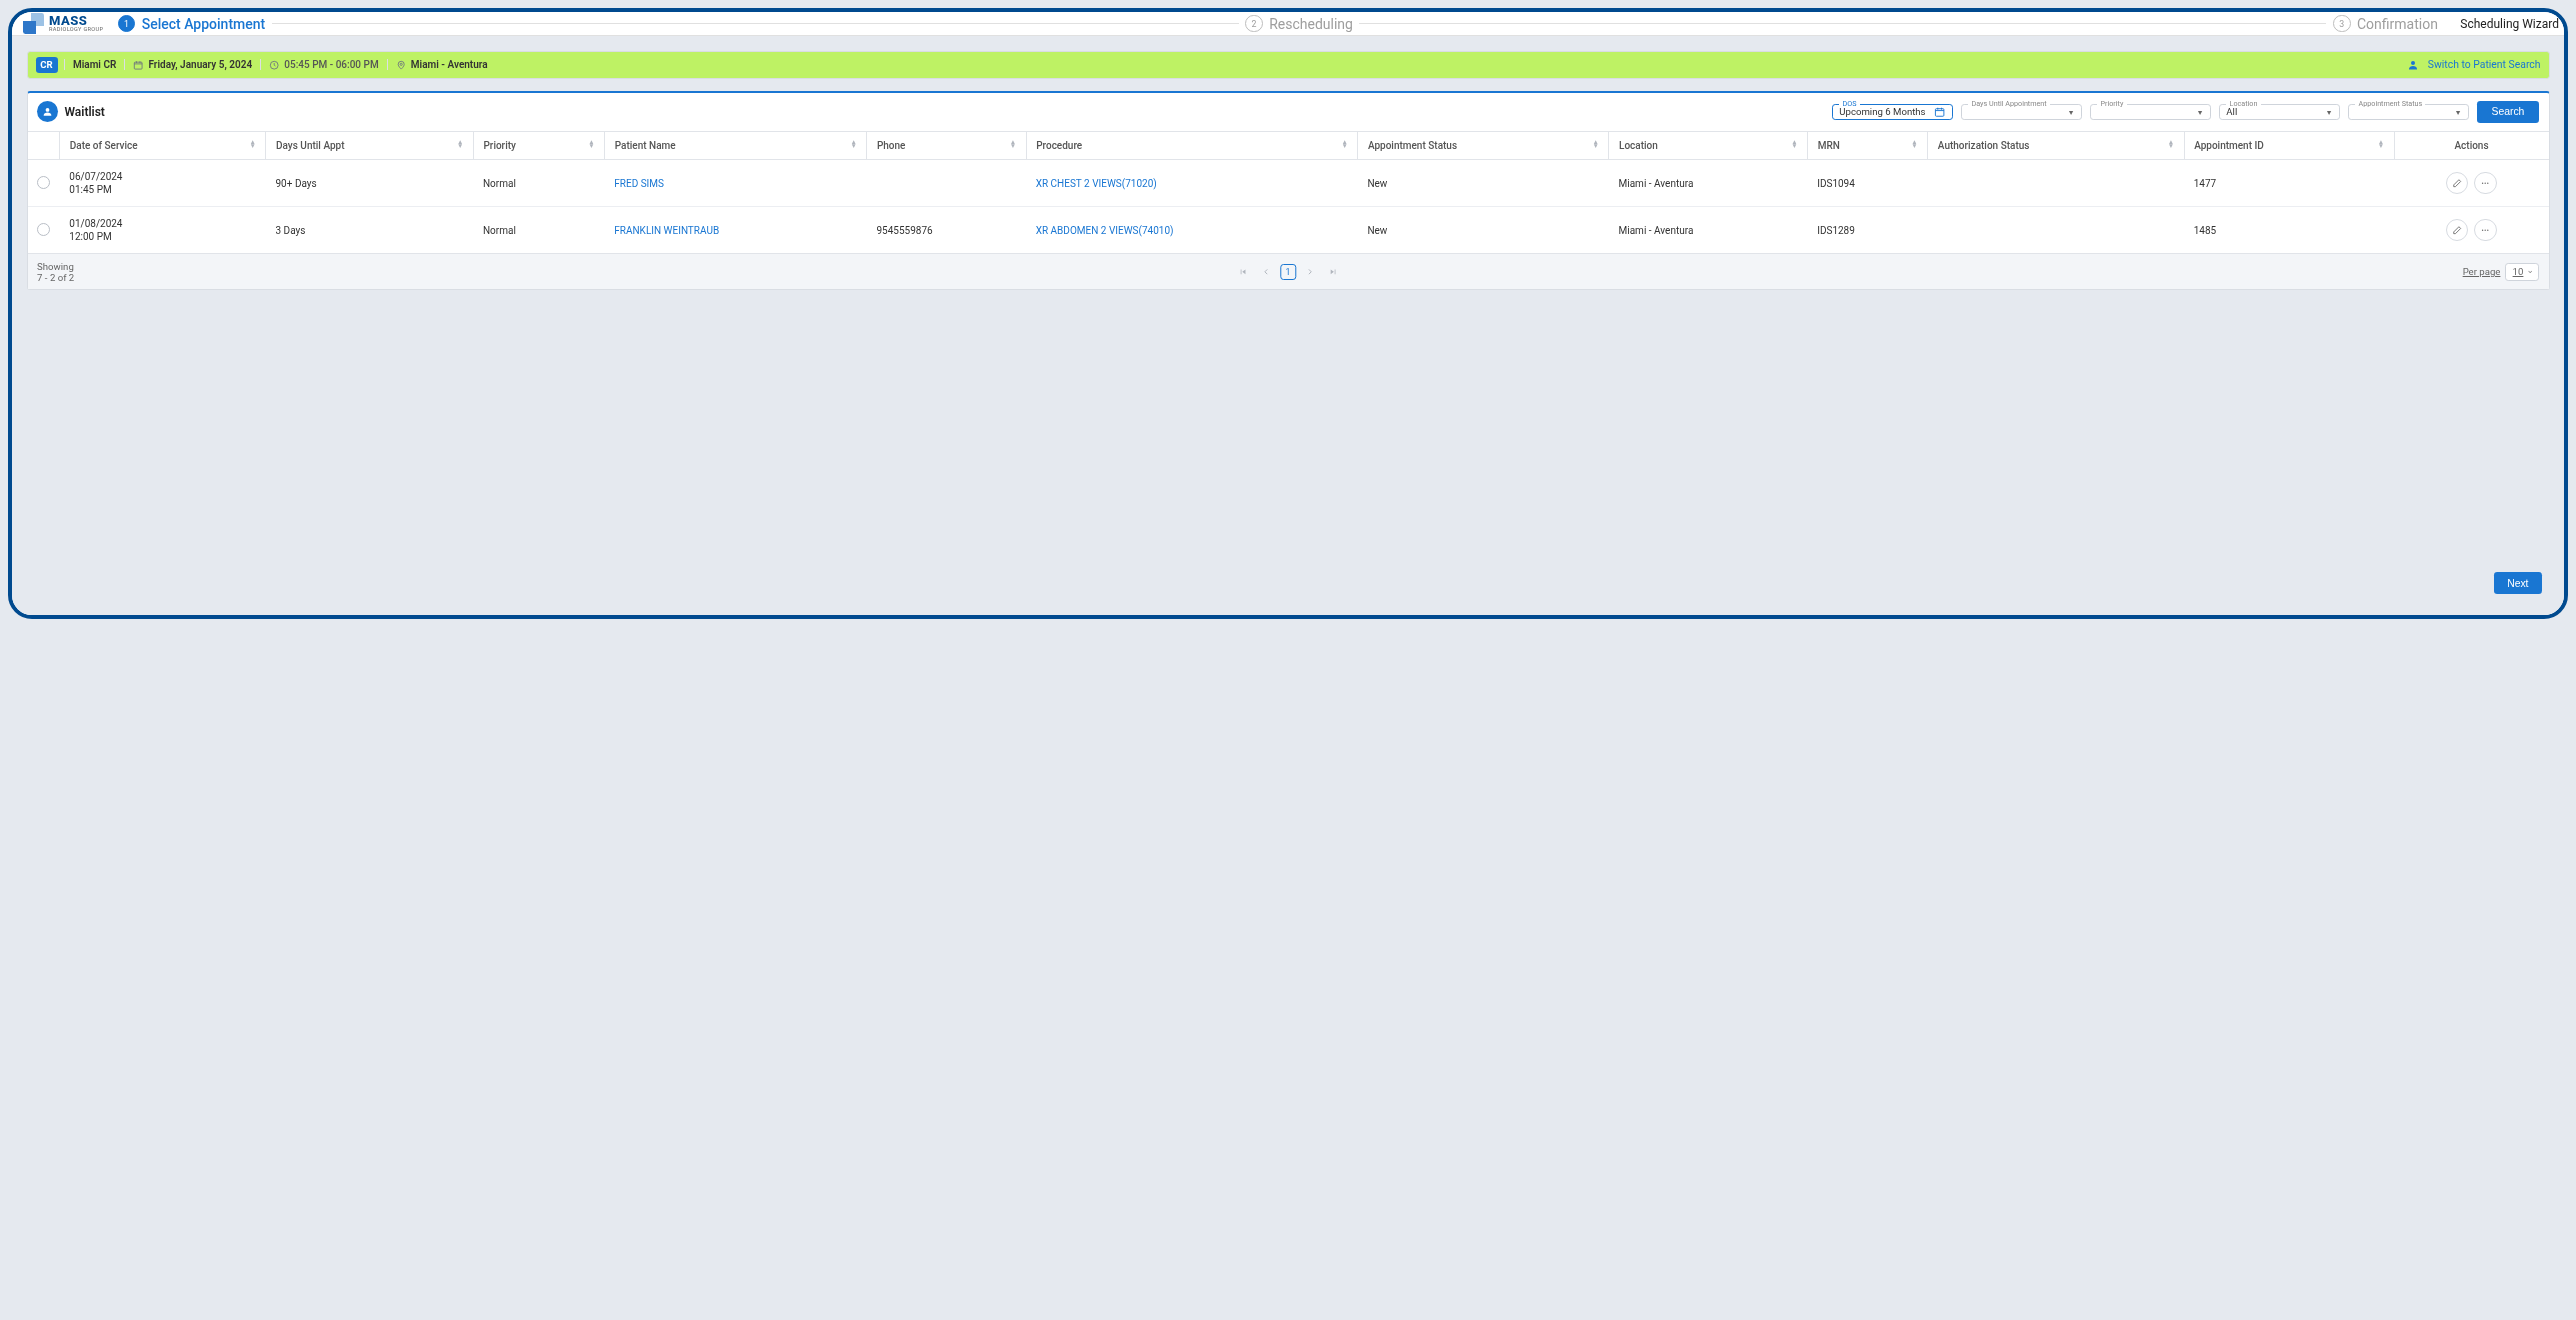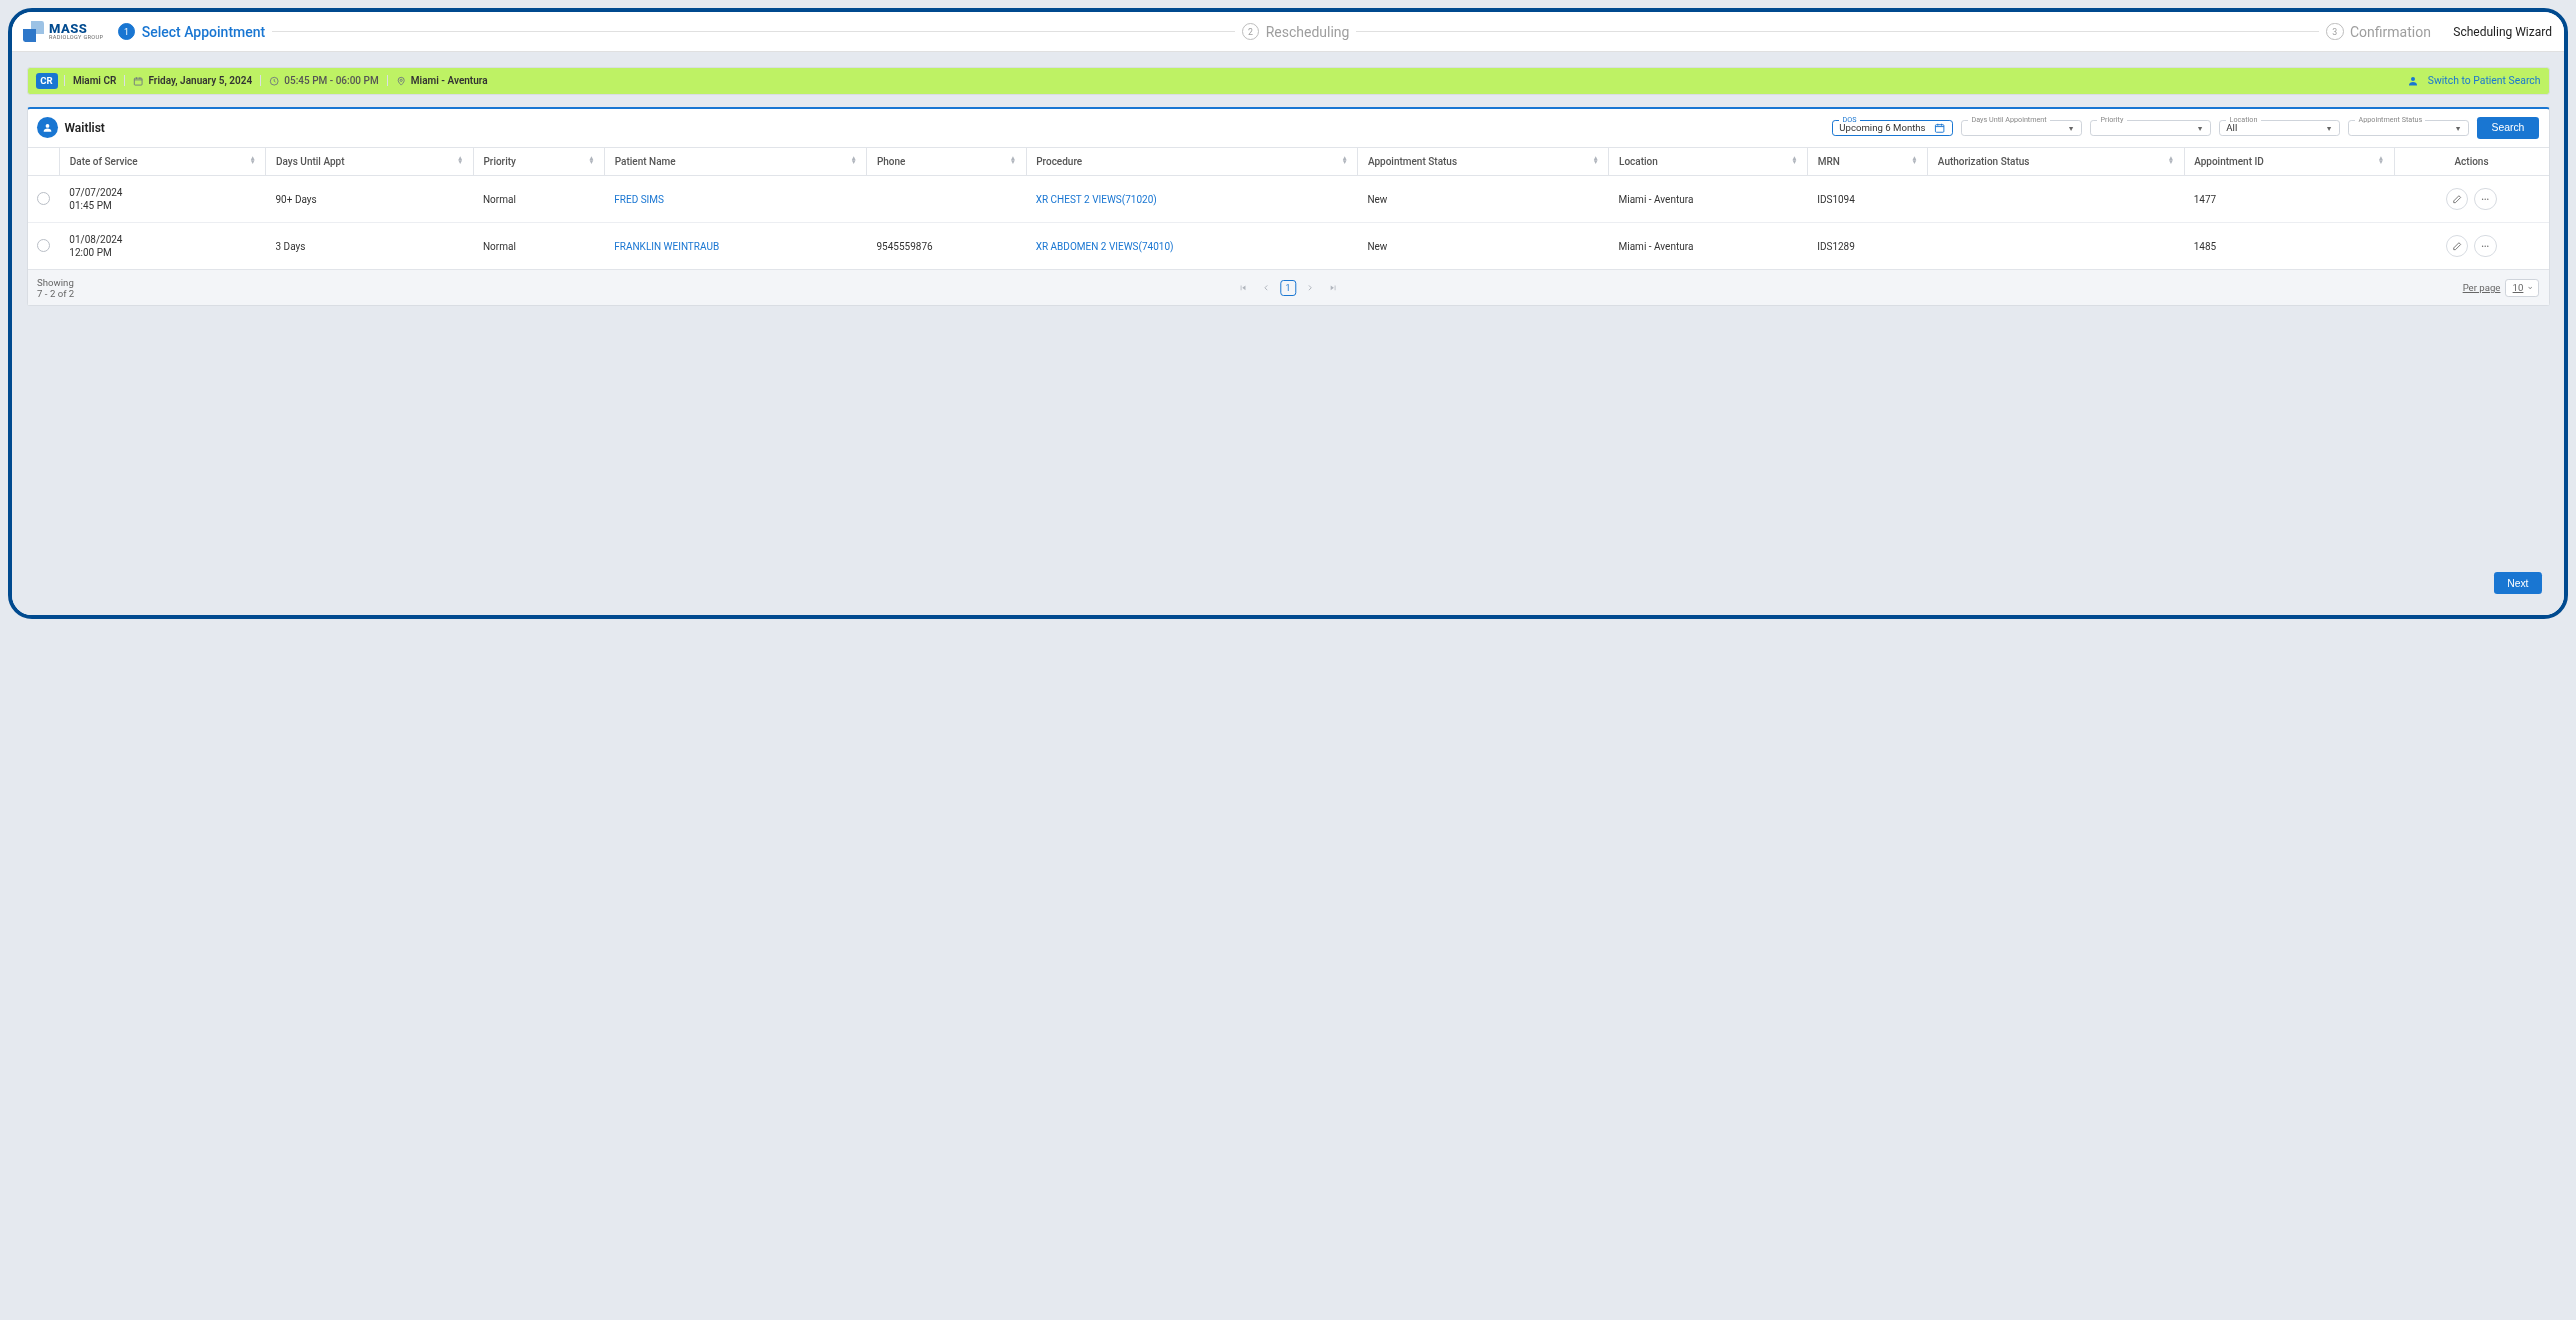--- a/index.html
+++ b/index.html
@@ -17,24 +17,24 @@
     overflow: hidden;
     min-height: 611px;
     position: relative;
     display: flex;
     flex-direction: column;
   }
   
   .topbar {
     display: flex;
     align-items: center;
-    height: 40px;
+    height: 24px;
     border-bottom: 0.8px solid #e0e0e0;
     background: #fff;
-    padding-right: 12px;
+    padding-right: 5px;
   }
   .logo { display: flex; align-items: center; padding: 0 8px 0 11.3px; }
   .logo-mark {
     width: 21px; height: 21px; position: relative; margin-right: 4.8px;
   }
   .logo-mark::before {
     content:""; position:absolute; inset:0;
     background: linear-gradient(#2e77c9,#2e77c9) 0 8px/13px 13px no-repeat,
                 linear-gradient(#9cc2e5,#9cc2e5) 8px 0/13px 13px no-repeat;
     border-radius: 2.4px;
@@ -294,21 +294,21 @@
             <th><span>MRN</span><span class="sort">▲<br>▼</span></th>
             <th><span>Authorization Status</span><span class="sort">▲<br>▼</span></th>
             <th><span>Appointment ID</span><span class="sort">▲<br>▼</span></th>
             <th><span>Actions</span></th>
           </tr>
         </thead>
         <tbody>
           <tr>
             <td><span class="radio"></span></td>
             <td class="two-line">
-                <div>07/07/2024</div>
+                <div>06/07/2024</div>
                 <div>01:45 PM</div>
               </td>
             <td>90+ Days</td>
             <td>Normal</td>
             <td><span class="link">FRED SIMS</span></td>
             <td></td>
             <td><span class="link">XR CHEST 2 VIEWS(71020)</span></td>
             <td>New</td>
             <td>Miami - Aventura</td>
             <td>IDS1094</td>

